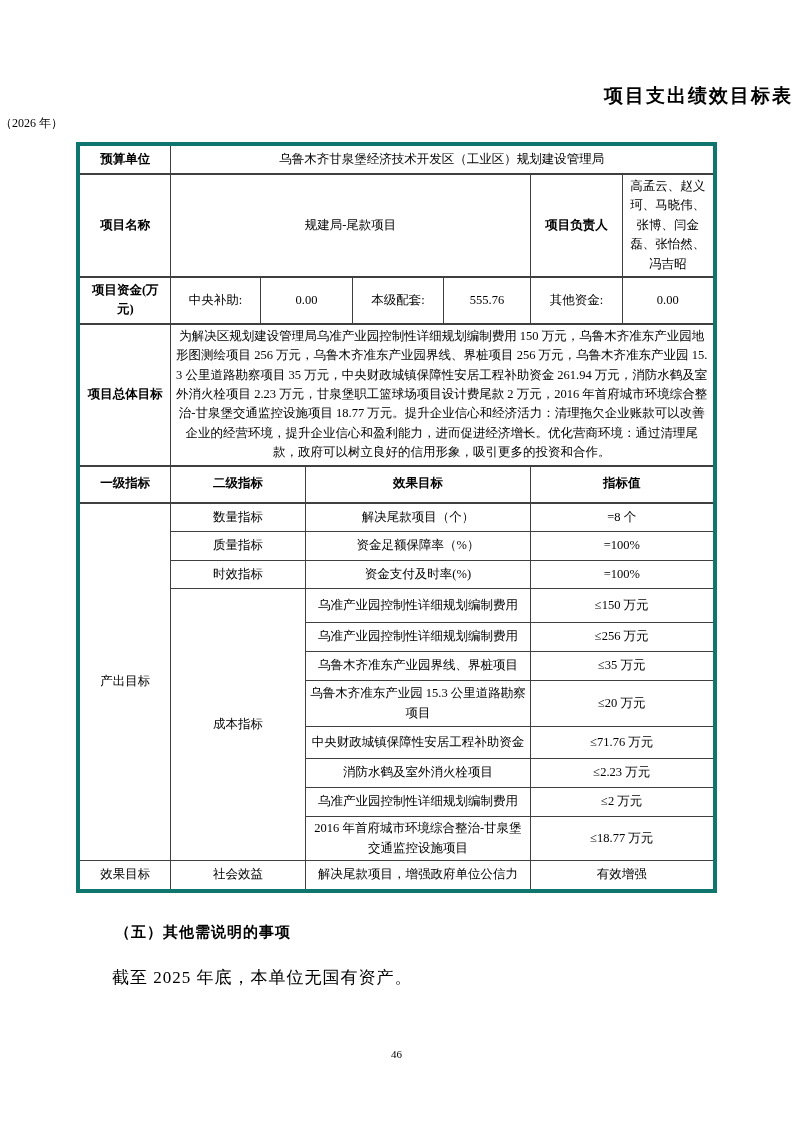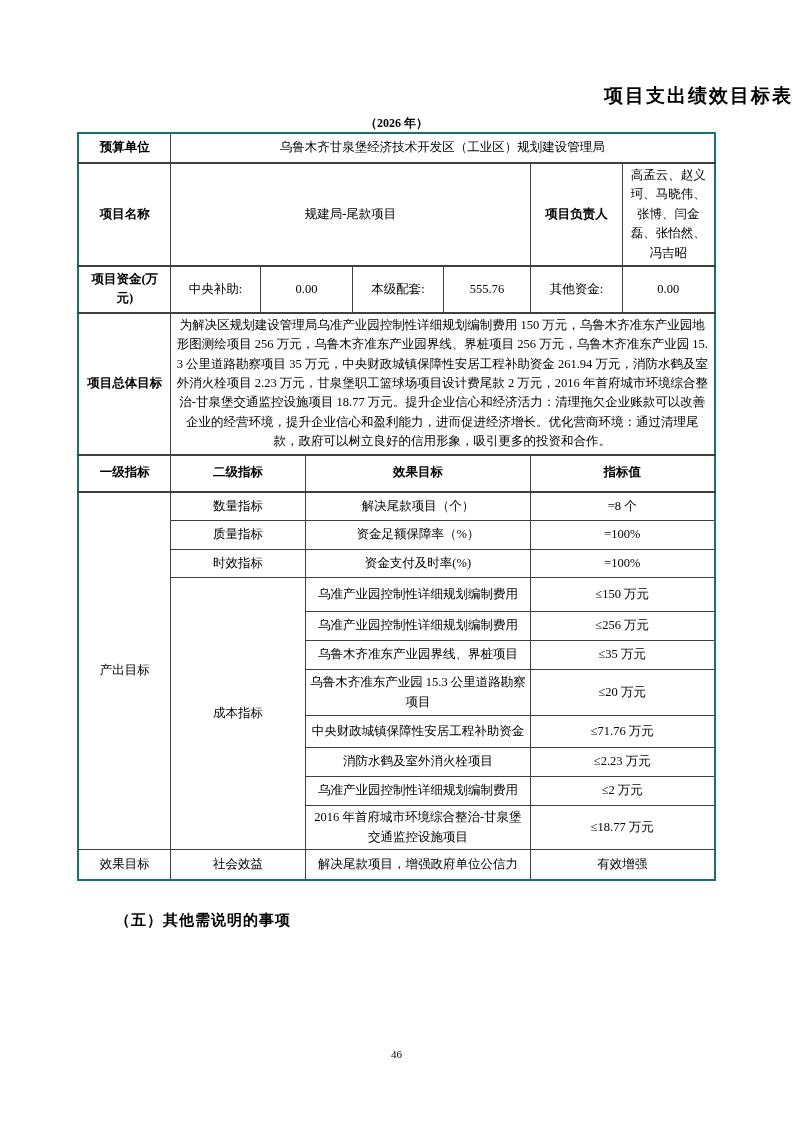--- a/index.html
+++ b/index.html
@@ -6,24 +6,24 @@
   body{
     width:793px;height:1122px;
     font-family:"Liberation Serif","DejaVu Serif",serif;
     color:#000;
   }
   .page{position:relative;width:793px;height:1122px;overflow:hidden;}
   .doc-title{
     margin-top:84px;text-align:right;
     font-size:19px;font-weight:bold;letter-spacing:2px;line-height:24px;
   }
-  .doc-subtitle{margin-top:8px;text-align:center;font-size:12px;line-height:14px;font-weight:bold;}
+  .doc-subtitle{margin-top:8px;text-align:left;font-size:12px;line-height:14px;}
   table.main{
-    width:636px;margin:2px auto 0;border-collapse:collapse;table-layout:fixed;
-    border:2px solid #0f766e;
+    width:636px;margin:12px auto 0;border-collapse:collapse;table-layout:fixed;
+    border:4px solid #0f766e;
     padding-left:45px;
   }
   table.main td{
     border:1px solid #3f3f3f;
     font-size:12.5px;line-height:1.55;
     text-align:center;vertical-align:middle;
     padding:2px 4px;word-break:break-all;
   }
   tr.major > td{border-bottom-width:2px;}
   td.lbl{font-weight:bold;}
@@ -155,16 +155,17 @@
     <tr style="height:30px">
       <td>效果目标</td>
       <td colspan="2">社会效益</td>
       <td colspan="3">解决尾款项目，增强政府单位公信力</td>
       <td colspan="2" class="val-cell">有效增强</td>
     </tr>
   </tbody>
     </table>
 
   <div class="sec-heading">（五）其他需说明的事项</div>
+  <div class="sec-text">截至 2025 年底，本单位无国有资产。</div>
 
   <div class="page-number">46</div>
 
 </div>
 
 </body></html>

